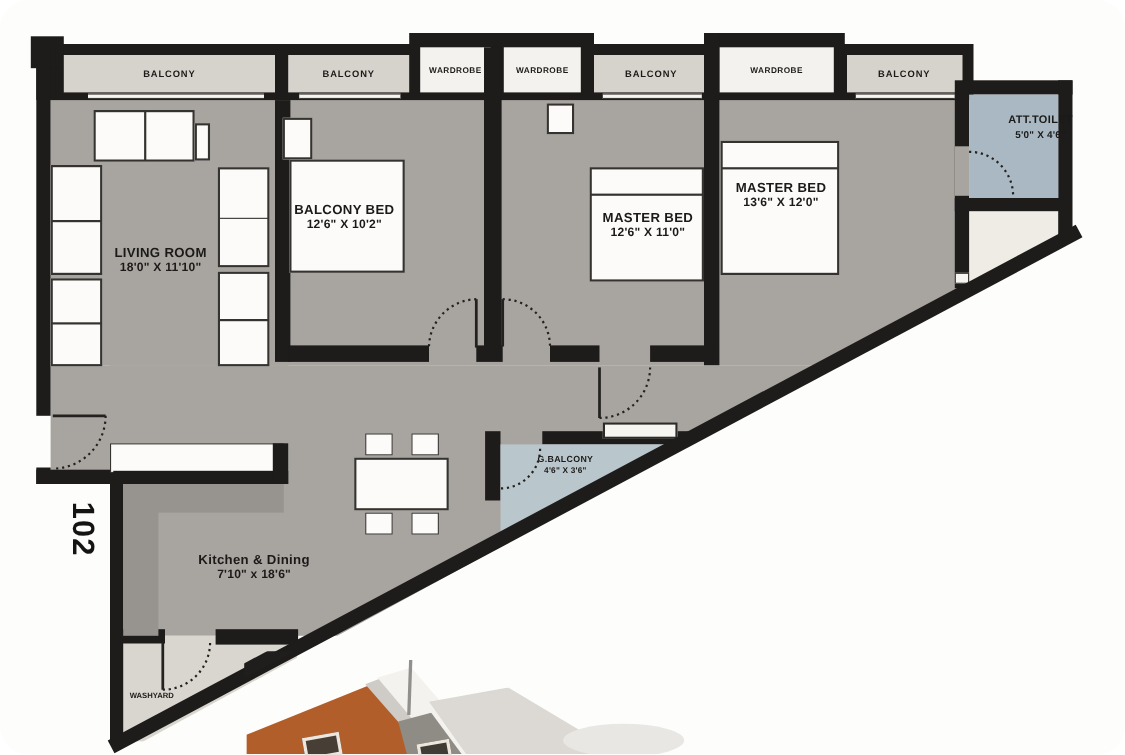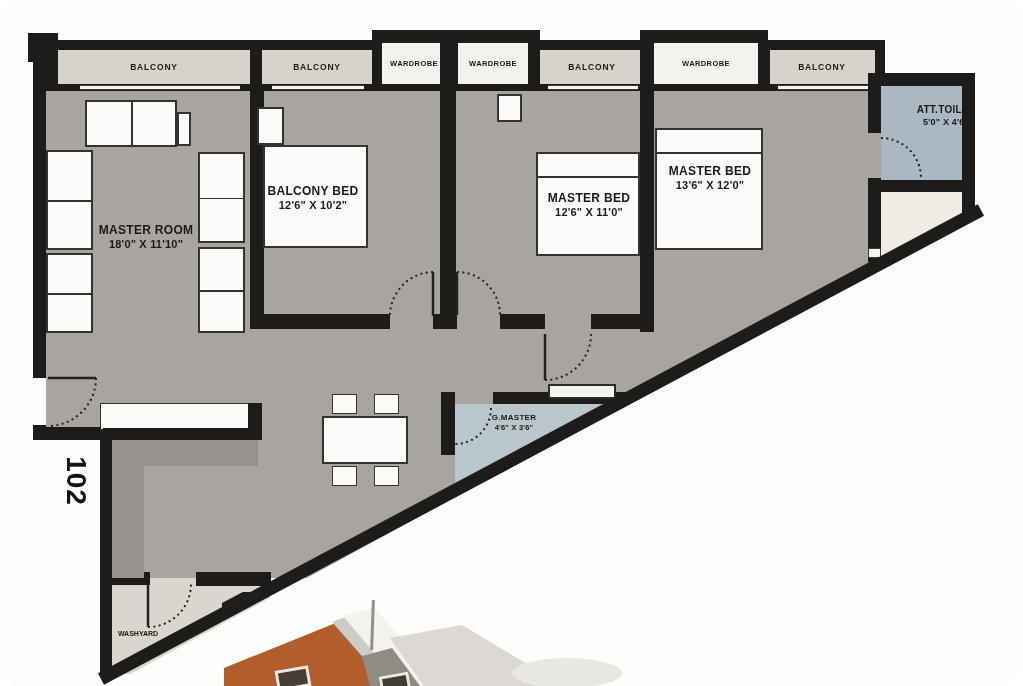--- a/index.html
+++ b/index.html
@@ -139,42 +139,46 @@
 
   <div class="lbl lbl-balcony" style="left:154px;top:67px;">BALCONY</div>
   <div class="lbl lbl-balcony" style="left:317px;top:67px;">BALCONY</div>
   <div class="lbl lbl-balcony" style="left:592px;top:67px;">BALCONY</div>
   <div class="lbl lbl-balcony" style="left:822px;top:67px;">BALCONY</div>
   <div class="lbl lbl-wardrobe" style="left:414px;top:64px;">WARDROBE</div>
   <div class="lbl lbl-wardrobe" style="left:493px;top:64px;">WARDROBE</div>
   <div class="lbl lbl-wardrobe" style="left:706px;top:64px;">WARDROBE</div>
 
   <div class="lbl lbl-room" style="left:146px;top:237px;">
-    <span class="nm">MASTER ROOM</span>
+    <span class="nm">LIVING ROOM</span>
     <span class="dm">18'0" X 11'10"</span>
   </div>
   <div class="lbl lbl-room" style="left:313px;top:198px;">
     <span class="nm">BALCONY BED</span>
     <span class="dm">12'6" X 10'2"</span>
   </div>
   <div class="lbl lbl-room" style="left:589px;top:205px;">
     <span class="nm">MASTER BED</span>
     <span class="dm">12'6" X 11'0"</span>
   </div>
   <div class="lbl lbl-room" style="left:710px;top:178px;">
     <span class="nm">MASTER BED</span>
     <span class="dm">13'6" X 12'0"</span>
   </div>
   <div class="lbl lbl-atttoilet" style="left:922px;top:116px;margin-left:24px;">
     <span class="nm">ATT.TOILET</span>
     <span class="dm">5'0" X 4'6"</span>
   </div>
   <div class="lbl lbl-gtoilet" style="left:514px;top:423px;">
-    <span class="nm">G.MASTER</span>
+    <span class="nm">G.BALCONY</span>
     <span class="dm">4'6" X 3'6"</span>
+  </div>
+  <div class="lbl lbl-room" style="left:231px;top:516px;">
+    <span class="nm">Kitchen &amp; Dining</span>
+    <span class="dm">7'10" x 18'6"</span>
   </div>
   <div class="lbl lbl-washyard" style="left:138px;top:634px;">WASHYARD</div>
   <div class="lbl lbl-unit" style="left:76px;top:481px;">102</div>
 
   <svg class="overlay" width="1023" height="686" viewBox="0 0 1023 686">
 
     <g stroke="#232220" stroke-width="2" fill="none" stroke-dasharray="2 3.4">
       <path d="M 96 378 A 48 48 0 0 1 48 426"></path>
       <path d="M 433 272 A 44 44 0 0 0 390 316"></path>
       <path d="M 457 272 A 43 43 0 0 1 500 315"></path>

